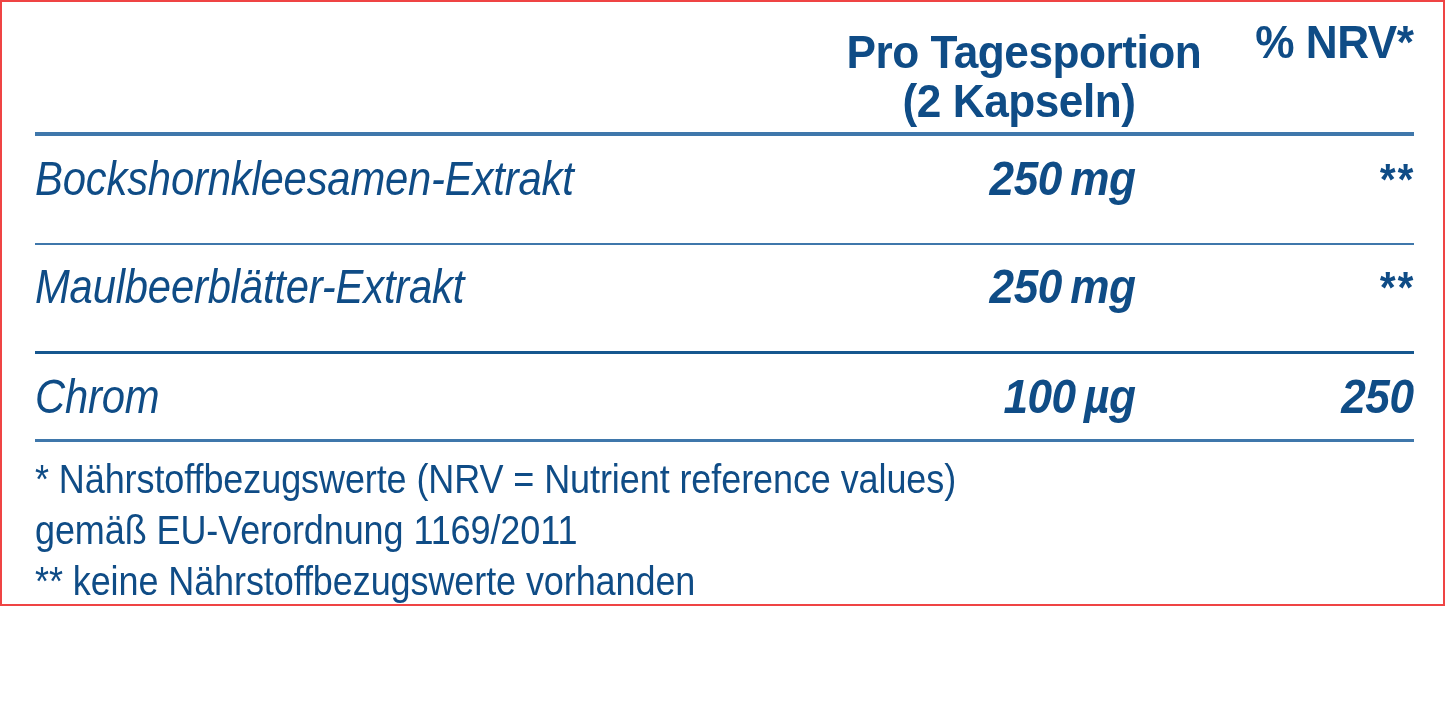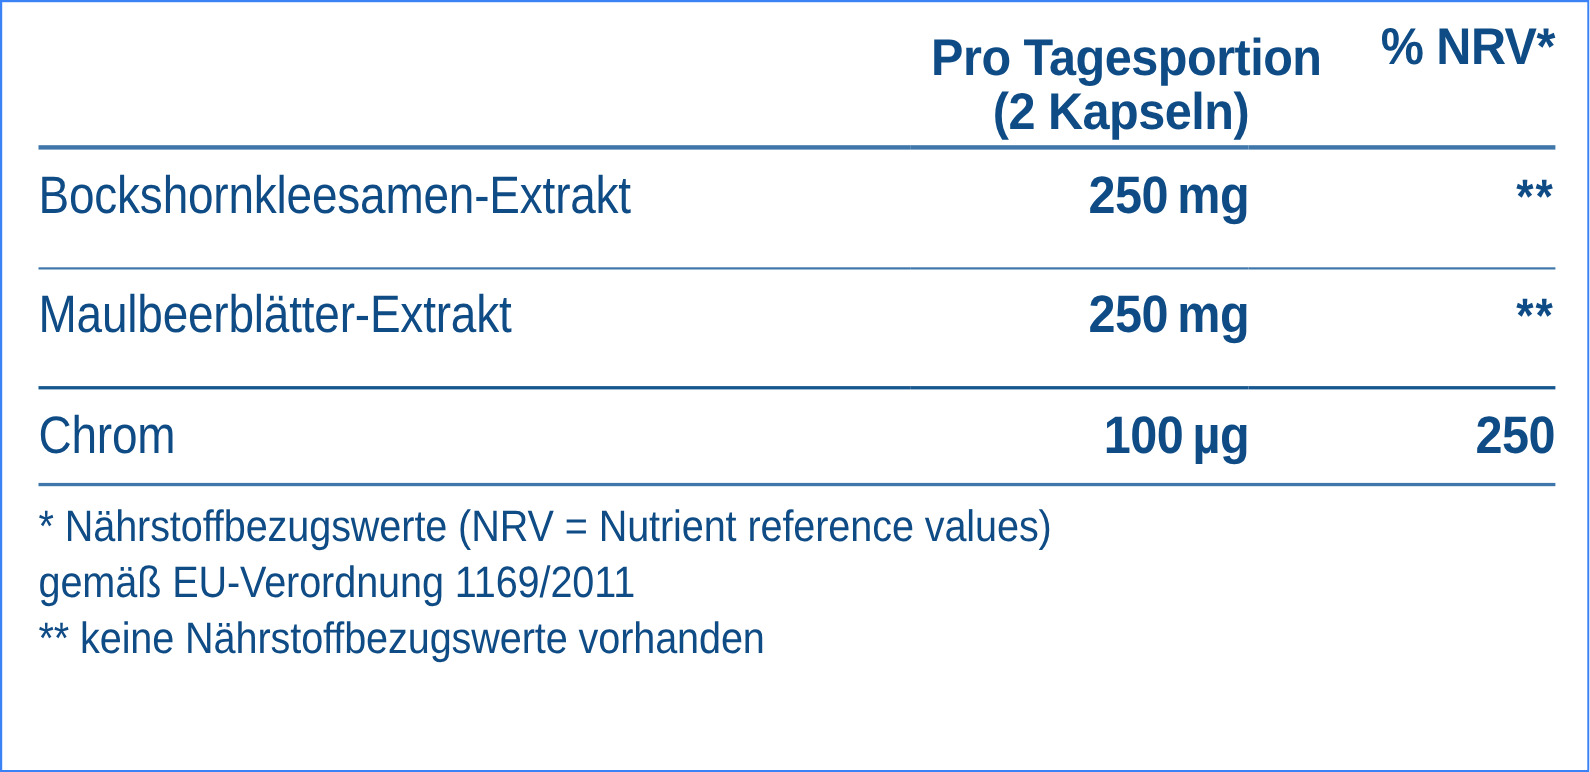--- a/index.html
+++ b/index.html
@@ -5,24 +5,24 @@
 <style>
   html, body {
     margin: 0;
     padding: 0;
     background: #ffffff;
   }
 
   .page {
     position: relative;
     width: 1445px;
-    height: 702px;
+    height: 606px;
     background: #ffffff;
     box-sizing: border-box;
-    border: 2px solid #3b82f6;
+    border: 2px solid #ef4444;
     overflow: hidden;
     font-family: "Liberation Sans", "DejaVu Sans", sans-serif;
     color: #0f4c86;
   }
 
   .table-wrap {
     position: absolute;
     left: 33px;
     top: 0;
     width: 1379px;
@@ -69,20 +69,21 @@
     padding-top: 16px;
   }
   .hdr-nrv .hdr-cell { padding-bottom: 0; }
 
   
   tbody td {
     padding: 0;
     border: 0;
     vertical-align: baseline;
     border-top: 2px solid #3f77ab;
+    font-style: italic;
   }
 
   tbody tr.first-row td { border-top: 4px solid #3f77ab; }
   tbody tr.emph-row  td { border-top: 3px solid #16578f; text-align: right; }
 
   .cell-inner {
     height: 85px;
     display: flex;
     align-items: center;
     white-space: nowrap;

